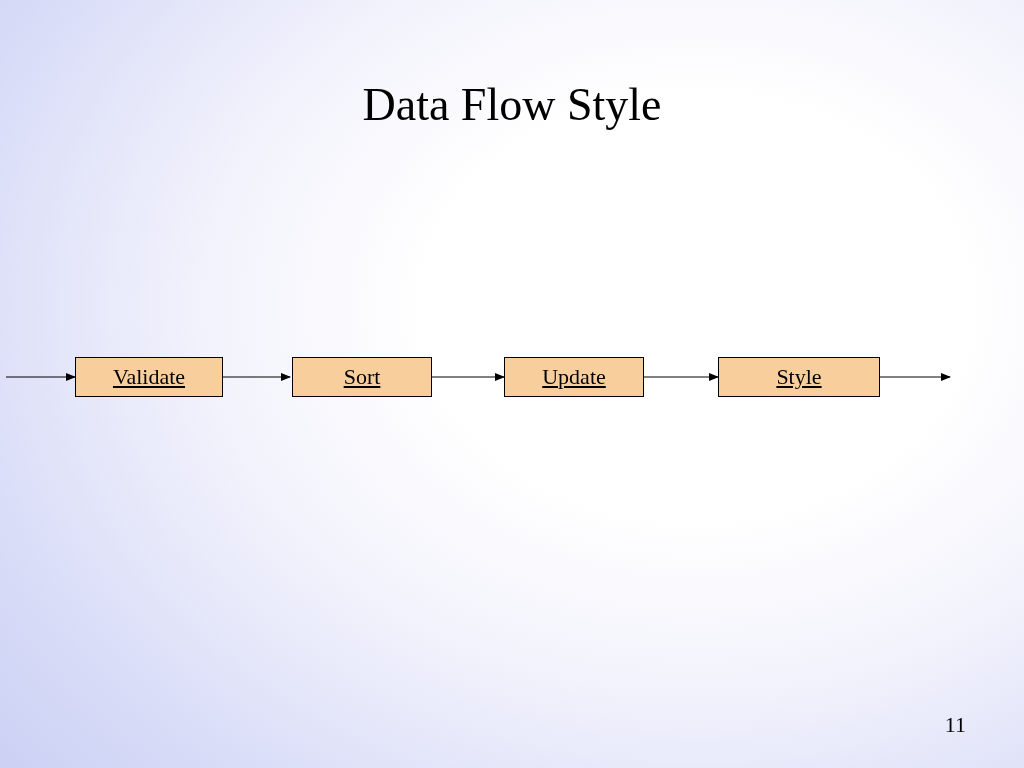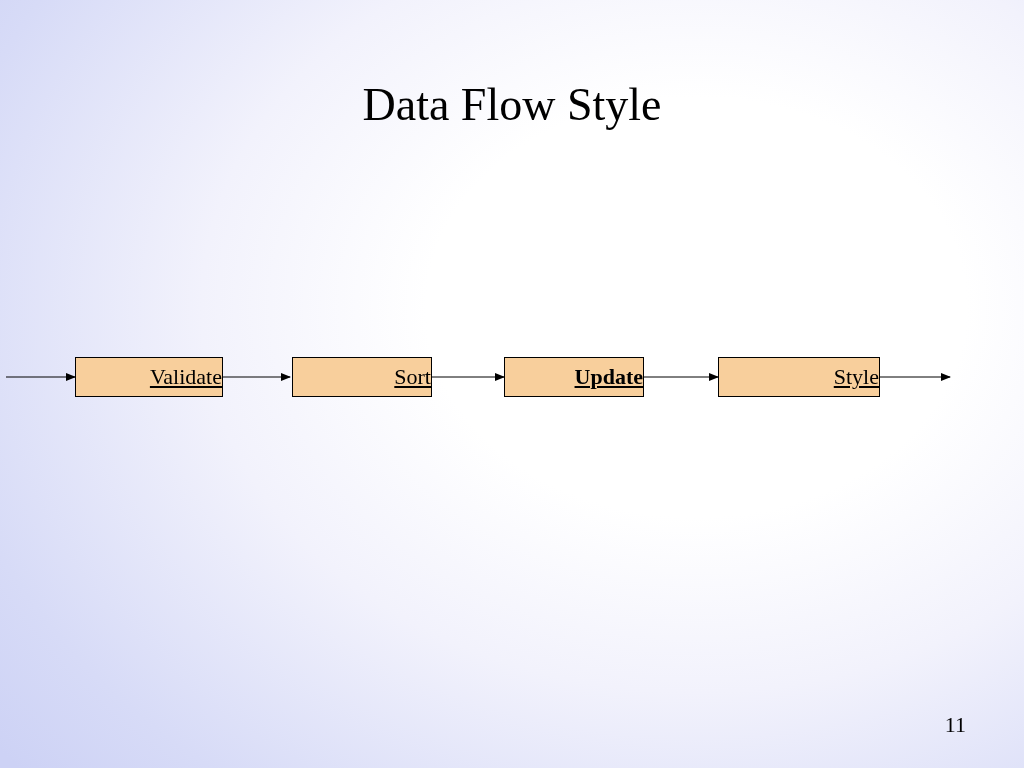--- a/index.html
+++ b/index.html
@@ -32,21 +32,21 @@
     width: 1024px;
     height: 44px;
   }
   .box {
     position: absolute;
     top: 0;
     height: 40px;
     background: #f8cf9c;
     border: 1px solid #000;
     box-sizing: border-box;
-    text-align: right;
+    text-align: center;
     line-height: 38px;
     font-size: 22px;
     color: #000;
     text-decoration: underline;
   }
   .arrow-svg {
     position: absolute;
     left: 0;
     top: 0;
     width: 1024px;
@@ -78,20 +78,20 @@
           <line x1="6" y1="20" x2="75" y2="20" marker-end="url(#ah)"></line>
           <line x1="223" y1="20" x2="290" y2="20" marker-end="url(#ah)"></line>
           <line x1="430" y1="20" x2="504" y2="20" marker-end="url(#ah)"></line>
           <line x1="644" y1="20" x2="718" y2="20" marker-end="url(#ah)"></line>
           <line x1="880" y1="20" x2="950" y2="20" marker-end="url(#ah)"></line>
         </g>
     </svg>
     <div id="boxes-layer">
         <div class="box" style="left: 75px; width: 148px;">Validate</div>
         <div class="box" style="left: 292px; width: 140px;">Sort</div>
-        <div class="box" style="left: 504px; width: 140px; font-weight: bold;">Update</div>
+        <div class="box" style="left: 504px; width: 140px;">Update</div>
         <div class="box" style="left: 718px; width: 162px;">Style</div>
       </div>
   </div>
 
   <div class="pagenum">11</div>
 
 </div>
 
 </body></html>

